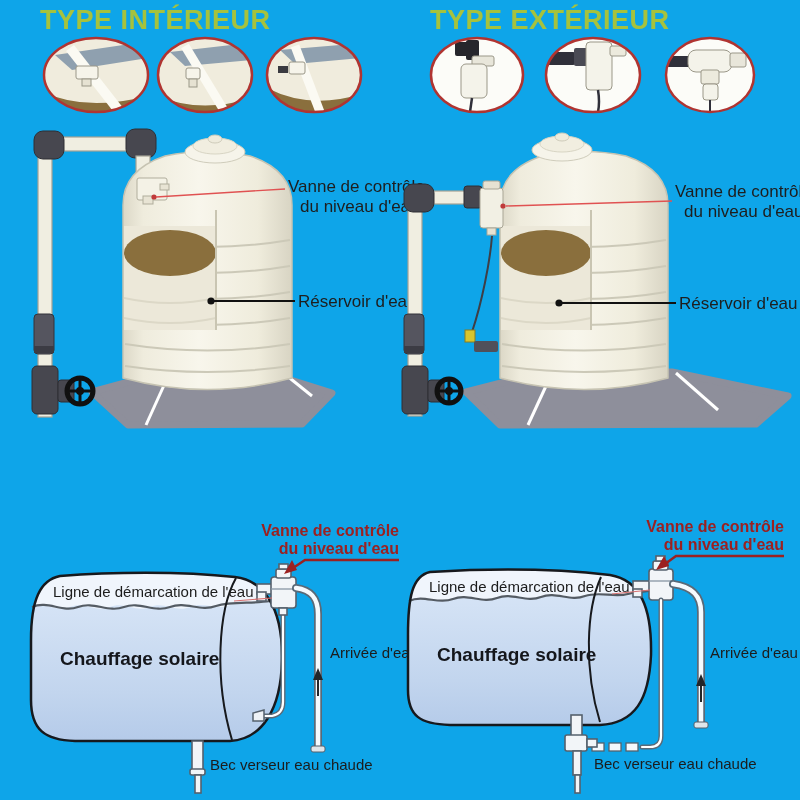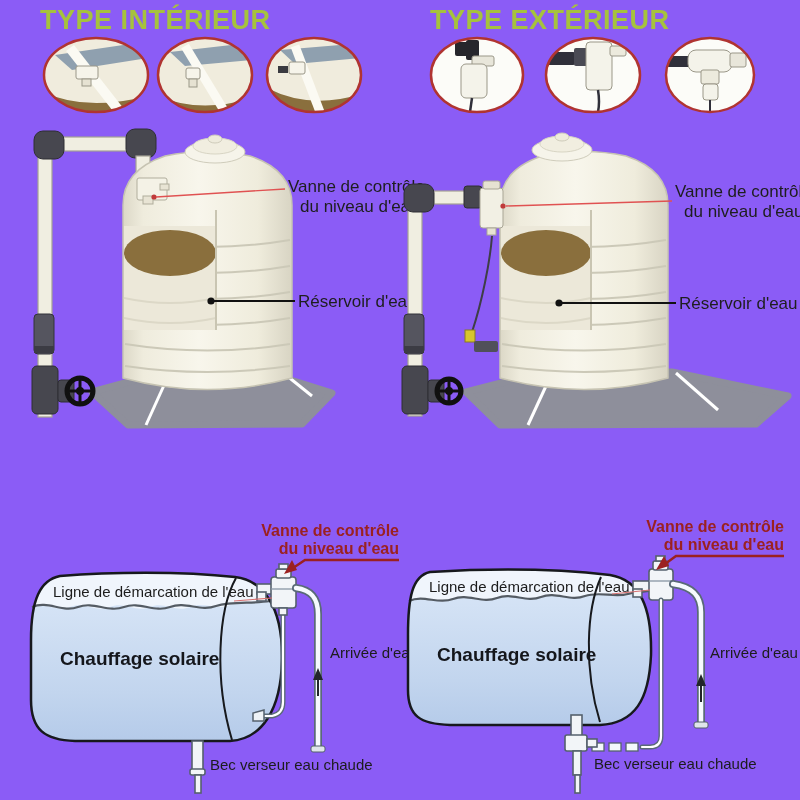--- a/index.html
+++ b/index.html
@@ -1,16 +1,16 @@
 <!DOCTYPE html>
 <html><head>
 <meta charset="utf-8">
 <style>
   html,body{margin:0;padding:0;background:#ffffff;width:800px;height:800px;overflow:hidden;}
-  #stage{width:800px;height:800px;position:relative;background:#8b5cf6;}
+  #stage{width:800px;height:800px;position:relative;background:#0ea5e9;}
   svg{display:block;}
   svg text{font-family:"Liberation Sans","DejaVu Sans",sans-serif;}
   .title{font-size:27px;font-weight:600;letter-spacing:0.5px;}
   .lbl{font-size:17px;fill:#1e1e1e;}
   .lbl-sm{font-size:15px;fill:#1c1c1c;}
   .lbl-bold{font-size:19px;font-weight:700;fill:#14161b;}
   .lbl-red{font-size:16px;font-weight:600;}
   .pipe-cream{fill:#f0eee1;stroke:#a5a295;stroke-width:1.2;}
   .pipe-dark{fill:#47474f;stroke:#2e2e34;stroke-width:1;}
   .tank-ring{stroke:#ccc9b8;stroke-width:2;fill:none;}

